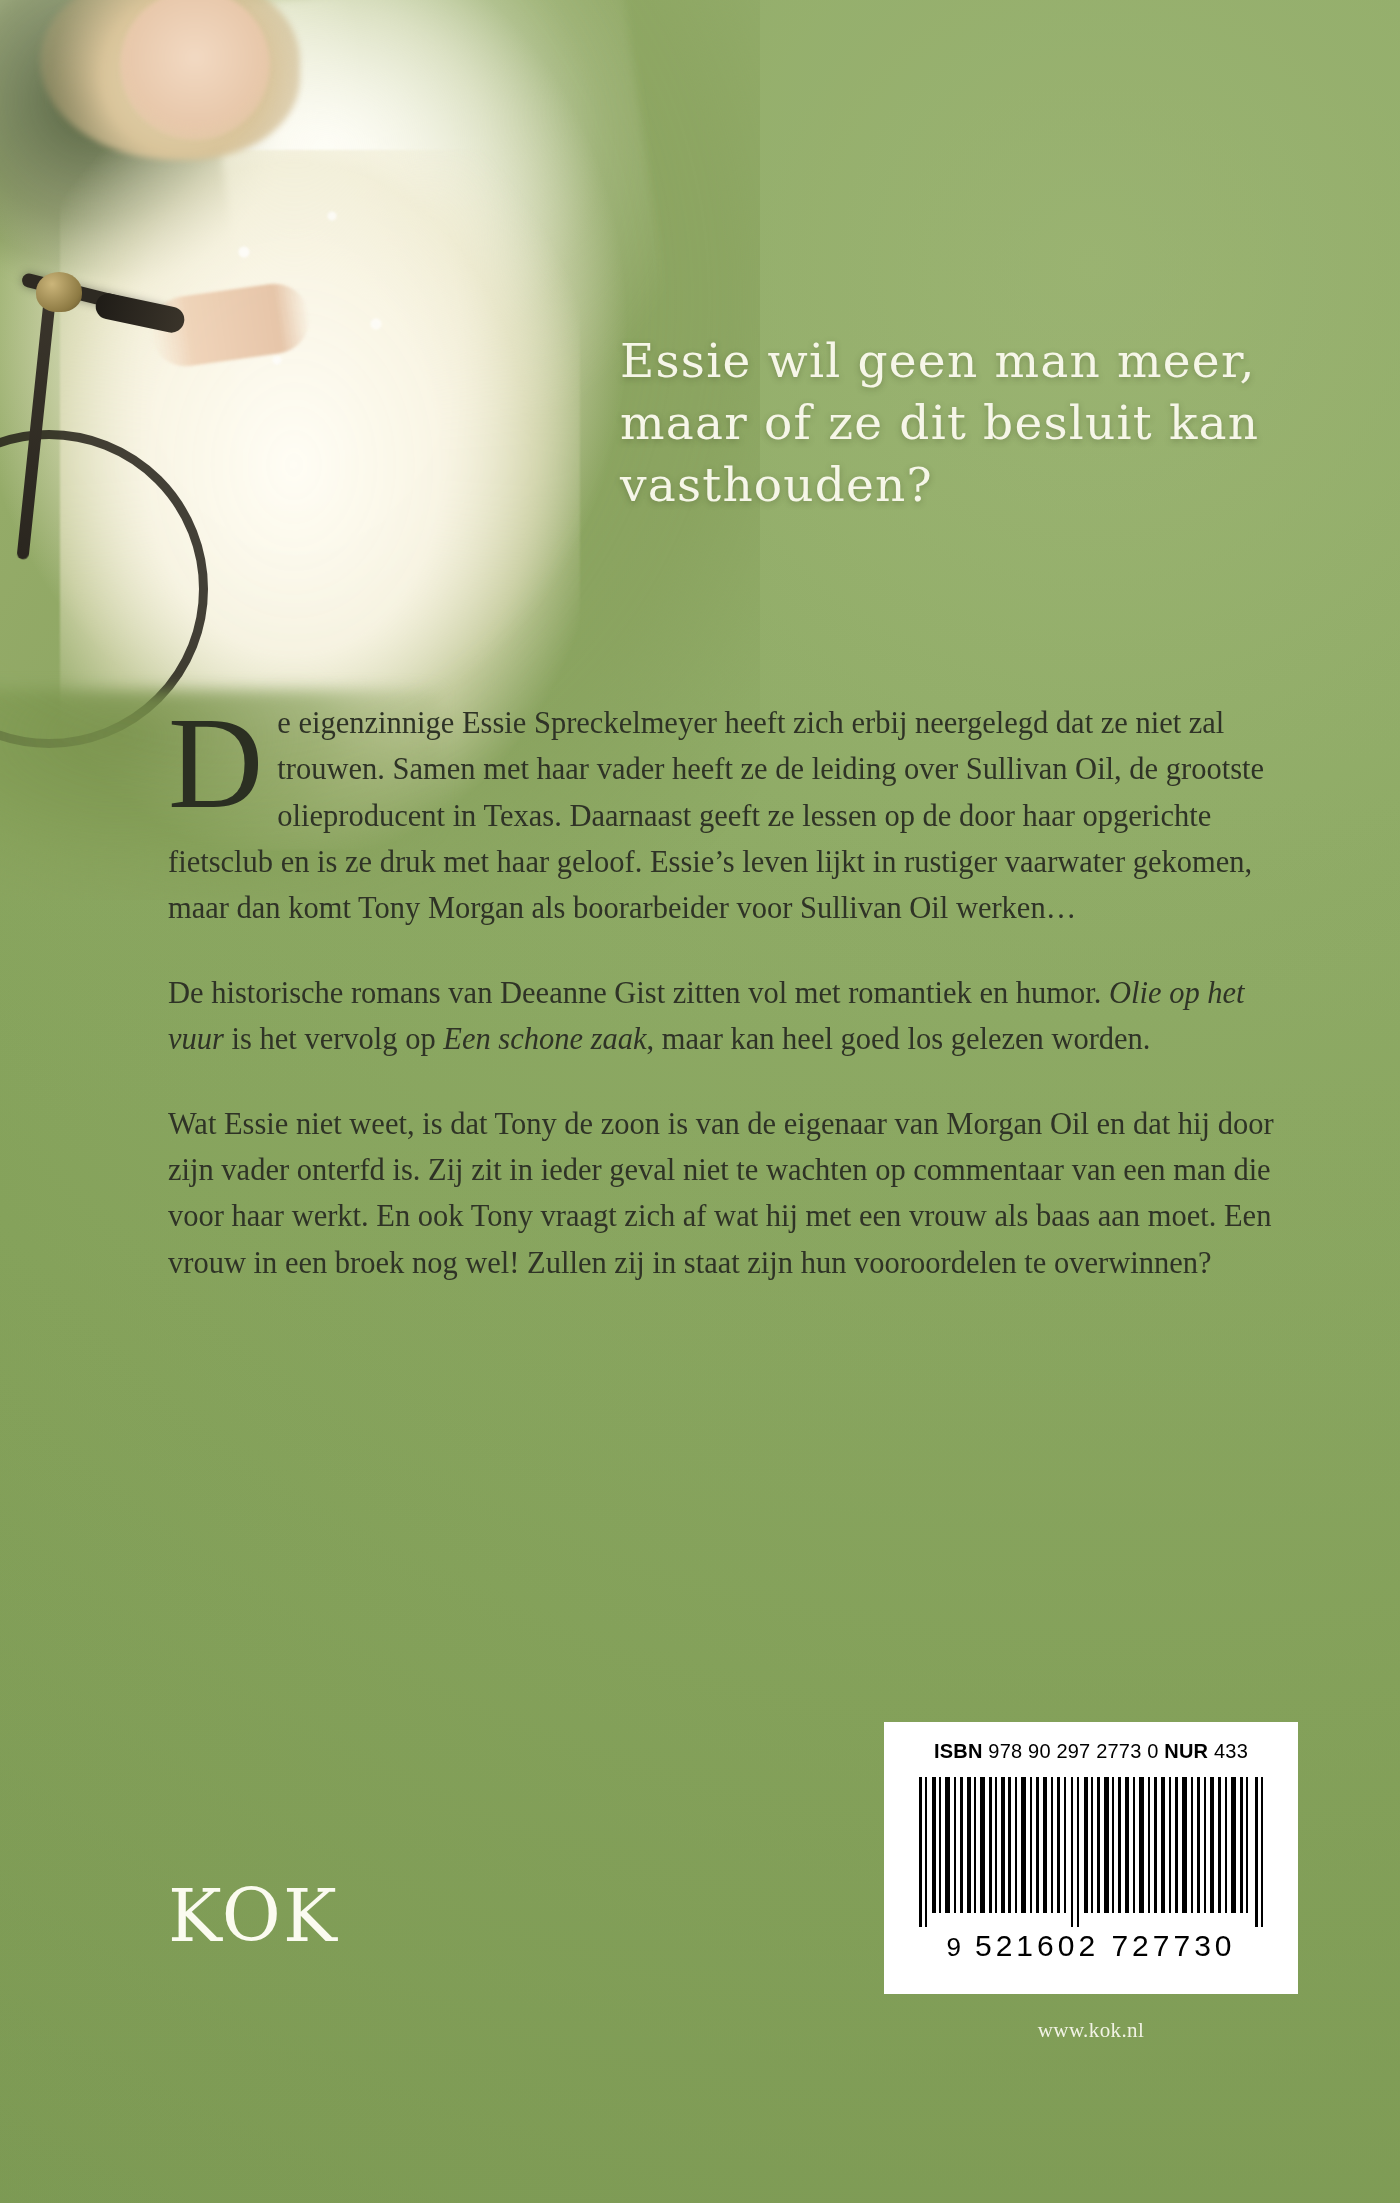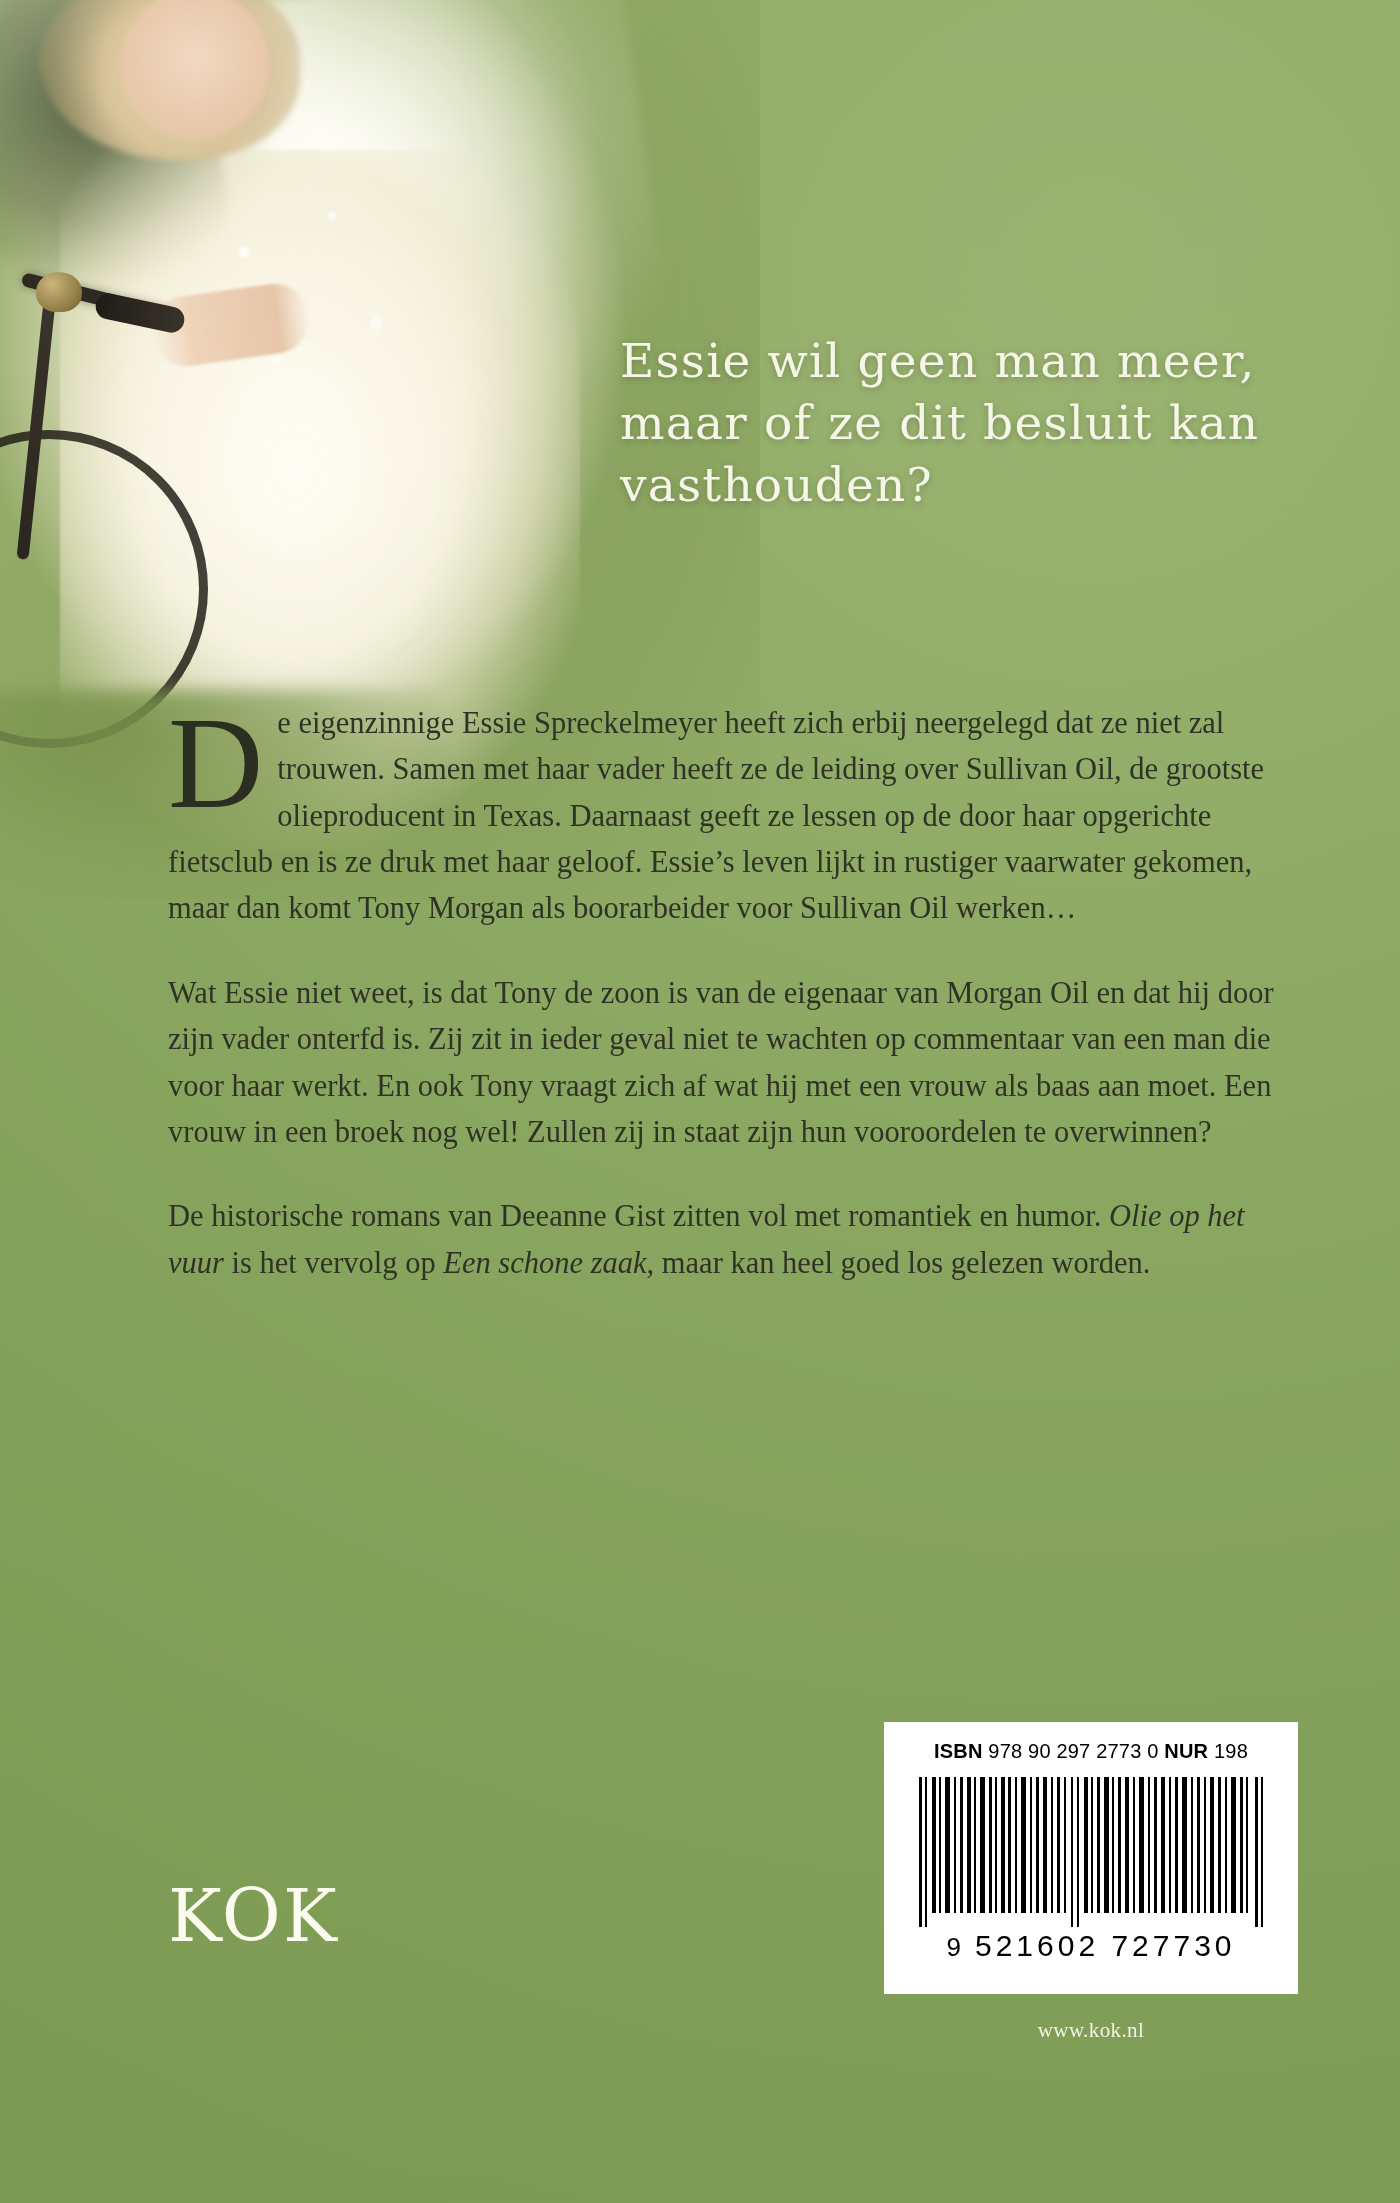--- a/index.html
+++ b/index.html
@@ -291,32 +291,32 @@
       <div class="bike-grip"></div>
       <div class="bike-bell"></div>
       <div class="grass"></div>
     </div>
   </div>
 
   <div class="headline">Essie wil geen man meer, maar of ze dit besluit kan vasthouden?</div>
 
   <div class="blurb">
     <p class="dropcap-para"><span class="dropcap">D</span><span>e eigenzinnige Essie Spreckelmeyer heeft zich erbij neergelegd dat ze niet zal trouwen. Samen met haar vader heeft ze de leiding over Sullivan Oil, de grootste olieproducent in Texas. Daarnaast geeft ze lessen op de door haar opgerichte fietsclub en is ze druk met haar geloof.  Essie’s leven lijkt in rustiger vaarwater gekomen, maar dan komt Tony Morgan als boorarbeider voor Sullivan Oil werken…</span></p>
+    <p><span>De historische romans van Deeanne Gist zitten vol met romantiek en humor. </span><em>Olie op het vuur</em><span> is het vervolg op </span><em>Een schone zaak</em><span>, maar kan heel goed los gelezen worden.</span></p>
     <p>Wat Essie niet weet, is dat Tony de zoon is van de eigenaar van Morgan Oil en dat hij door zijn vader onterfd is. Zij zit in ieder geval niet te wachten op commentaar van een man die voor haar werkt. En ook Tony vraagt zich af wat hij met een vrouw als baas aan moet. Een vrouw in een broek nog wel! Zullen zij in staat zijn hun vooroordelen te overwinnen?</p>
-    <p><span>De historische romans van Deeanne Gist zitten vol met romantiek en humor. </span><em>Olie op het vuur</em><span> is het vervolg op </span><em>Een schone zaak</em><span>, maar kan heel goed los gelezen worden.</span></p>
   </div>
 
   <div class="logo">KOK</div>
 
   <div class="barcode-box">
     <div class="isbn-line">
       <b>ISBN</b>
       <span>978 90 297 2773 0</span>
       <b>NUR</b>
-      <span>198</span>
+      <span>433</span>
     </div>
     <svg class="bars" viewBox="0 0 352 150" preserveAspectRatio="none">
       <g fill="#000">
         <rect x="4" y="0" width="3" height="150"></rect>
           <rect x="10" y="0" width="2" height="150"></rect>
         <rect x="17" y="0" width="4" height="136"></rect>
           <rect x="24" y="0" width="2" height="136"></rect>
         <rect x="30" y="0" width="5" height="136"></rect>
           <rect x="39" y="0" width="2" height="136"></rect>
         <rect x="45" y="0" width="3" height="136"></rect>

